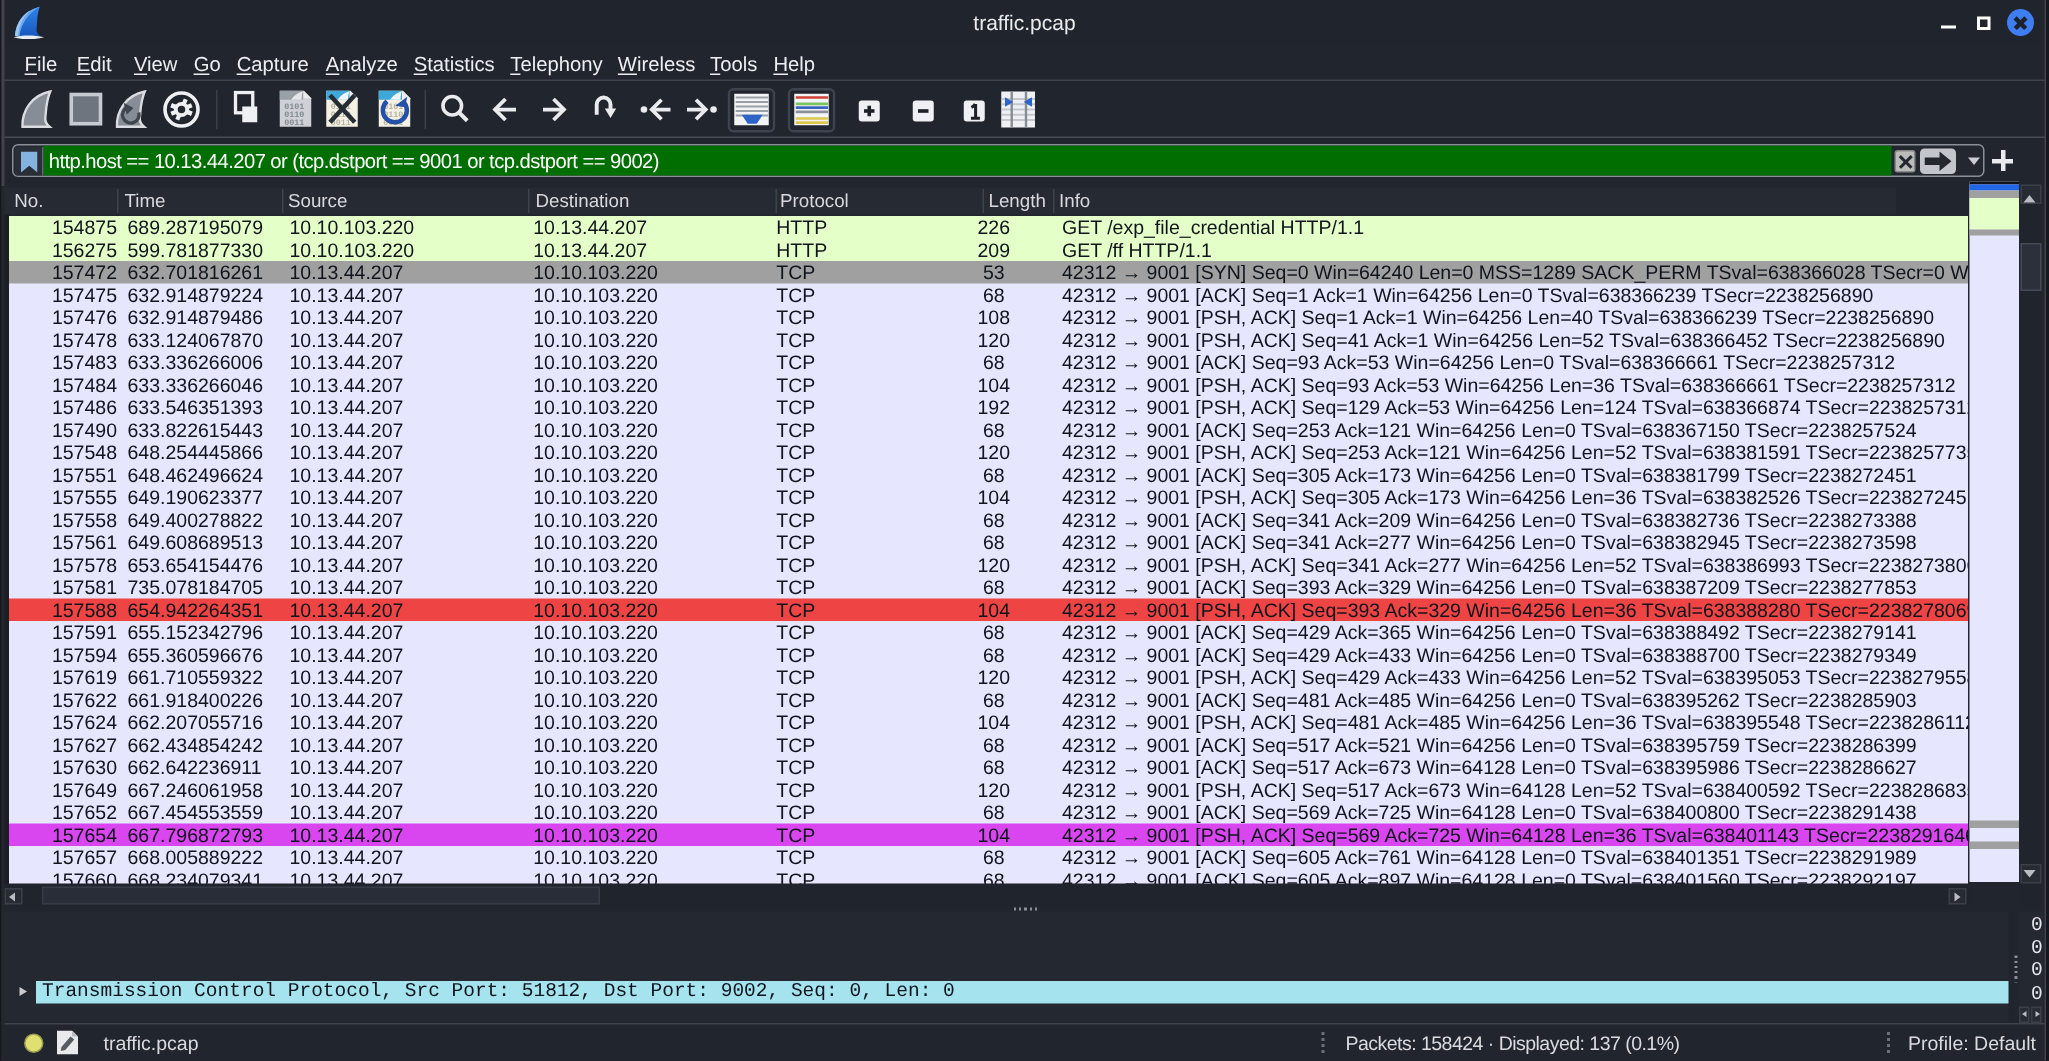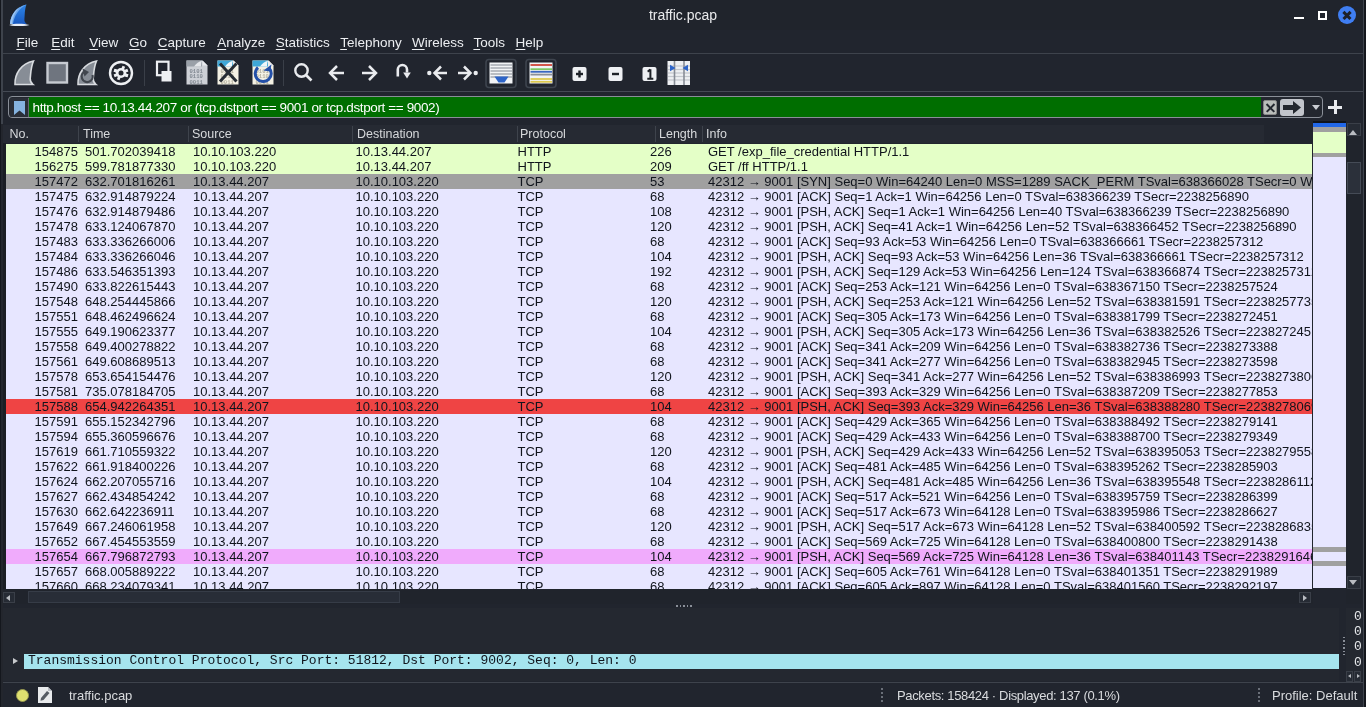--- a/index.html
+++ b/index.html
@@ -39,21 +39,21 @@
 #phead{position:absolute;left:0;top:1px;width:1264px;height:17.8px;background:#262a33;color:#d7d9dc;font-size:12.5px}
 #phead span{position:absolute;top:1.5px}
 #phead .dv{position:absolute;top:1px;width:1px;height:16px;background:#3e434c}
 .prow{position:absolute;left:6px;width:1306px;height:15.8px;font-family:Liberation Sans, sans-serif;font-size:13px;line-height:15.012px;color:#10141c;overflow:hidden}
 .prow span{position:absolute;top:0;white-space:pre}
 .c-no{left:0;width:72px;text-align:right}
 .c-time{left:79px}
 .c-src{left:187px}
 .c-dst{left:349.5px}
 .c-proto{left:511.5px}
-.c-len{left:644px;width:81px;text-align:left}
+.c-len{left:616px;width:81px;text-align:center}
 .c-info{left:702px;width:604px;overflow:hidden}
 
 #minimap{position:absolute;left:1313px;top:121px;width:33px;height:467px;background:#e7e6ff}
 
 #vsb{position:absolute;left:1346px;top:124px;width:16px;height:480px;background:#20242c}
 .sbtn{position:absolute;background:#262b34;border:1px solid #3a3f48}
 #vhandle{position:absolute;left:1347px;top:162px;width:14px;height:32px;background:#2b303a;border:1px solid #454b56}
 
 #hsb{position:absolute;left:2px;top:589px;width:1311px;height:14.5px;background:#20242c}
 #hhandle{position:absolute;left:28px;top:591px;width:372px;height:11.5px;background:#282d37;border:1px solid #363c47}
@@ -285,21 +285,21 @@
       <span style="left:706px">Info</span>
       <div class="dv" style="left:78px"></div>
       <div class="dv" style="left:188px"></div>
       <div class="dv" style="left:352px"></div>
       <div class="dv" style="left:517px"></div>
       <div class="dv" style="left:655px"></div>
       <div class="dv" style="left:702px"></div>
     </div>
 <div class="prow" style="top:20.1px;background:#e4ffc7">
         <span class="c-no">154875</span>
-        <span class="c-time">501.702039418</span>
+        <span class="c-time">689.287195079</span>
         <span class="c-src">10.10.103.220</span>
         <span class="c-dst">10.13.44.207</span>
         <span class="c-proto">HTTP</span>
         <span class="c-len">226</span>
         <span class="c-info">GET /exp_file_credential HTTP/1.1</span>
       </div>
 <div class="prow" style="top:35.1px;background:#e4ffc7">
         <span class="c-no">156275</span>
         <span class="c-time">599.781877330</span>
         <span class="c-src">10.10.103.220</span>
@@ -526,21 +526,21 @@
       </div>
 <div class="prow" style="top:410.4px;background:#e7e6ff">
         <span class="c-no">157652</span>
         <span class="c-time">667.454553559</span>
         <span class="c-src">10.13.44.207</span>
         <span class="c-dst">10.10.103.220</span>
         <span class="c-proto">TCP</span>
         <span class="c-len">68</span>
         <span class="c-info">42312 → 9001 [ACK] Seq=569 Ack=725 Win=64128 Len=0 TSval=638400800 TSecr=2238291438</span>
       </div>
-<div class="prow" style="top:425.4px;background:#f0abfc">
+<div class="prow" style="top:425.4px;background:#d946ef">
         <span class="c-no">157654</span>
         <span class="c-time">667.796872793</span>
         <span class="c-src">10.13.44.207</span>
         <span class="c-dst">10.10.103.220</span>
         <span class="c-proto">TCP</span>
         <span class="c-len">104</span>
         <span class="c-info">42312 → 9001 [PSH, ACK] Seq=569 Ack=725 Win=64128 Len=36 TSval=638401143 TSecr=2238291646</span>
       </div>
 <div class="prow" style="top:440.4px;background:#e7e6ff">
         <span class="c-no">157657</span>

